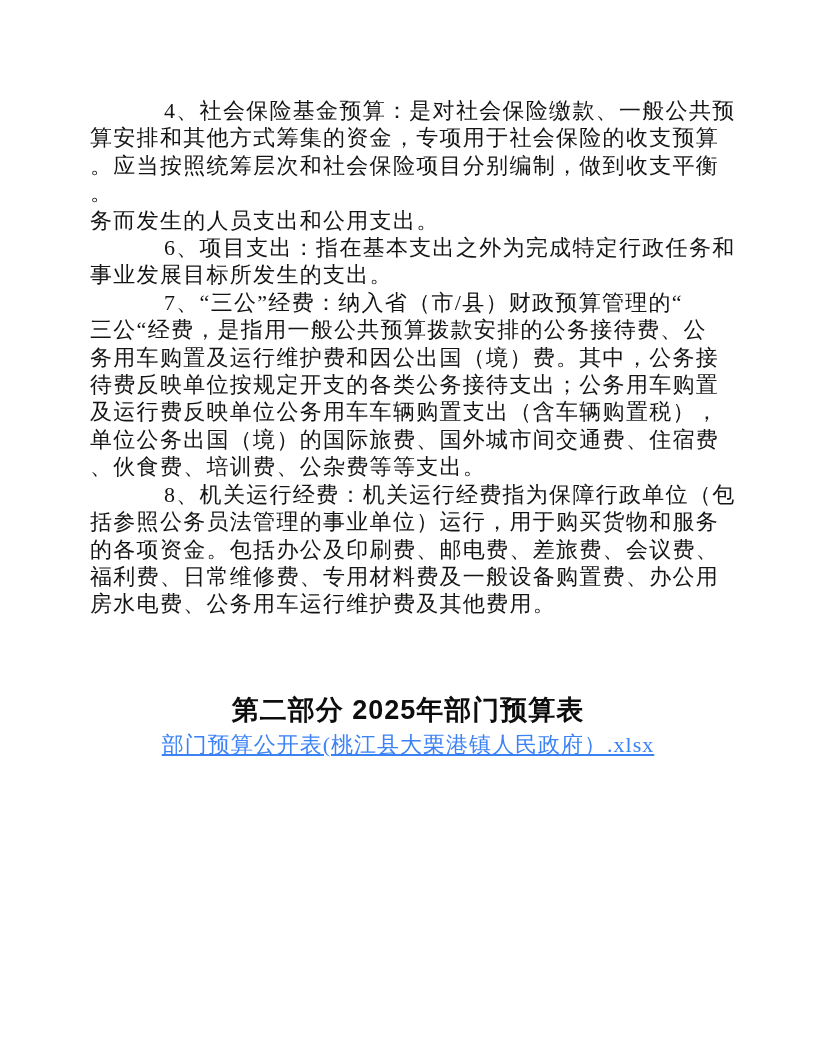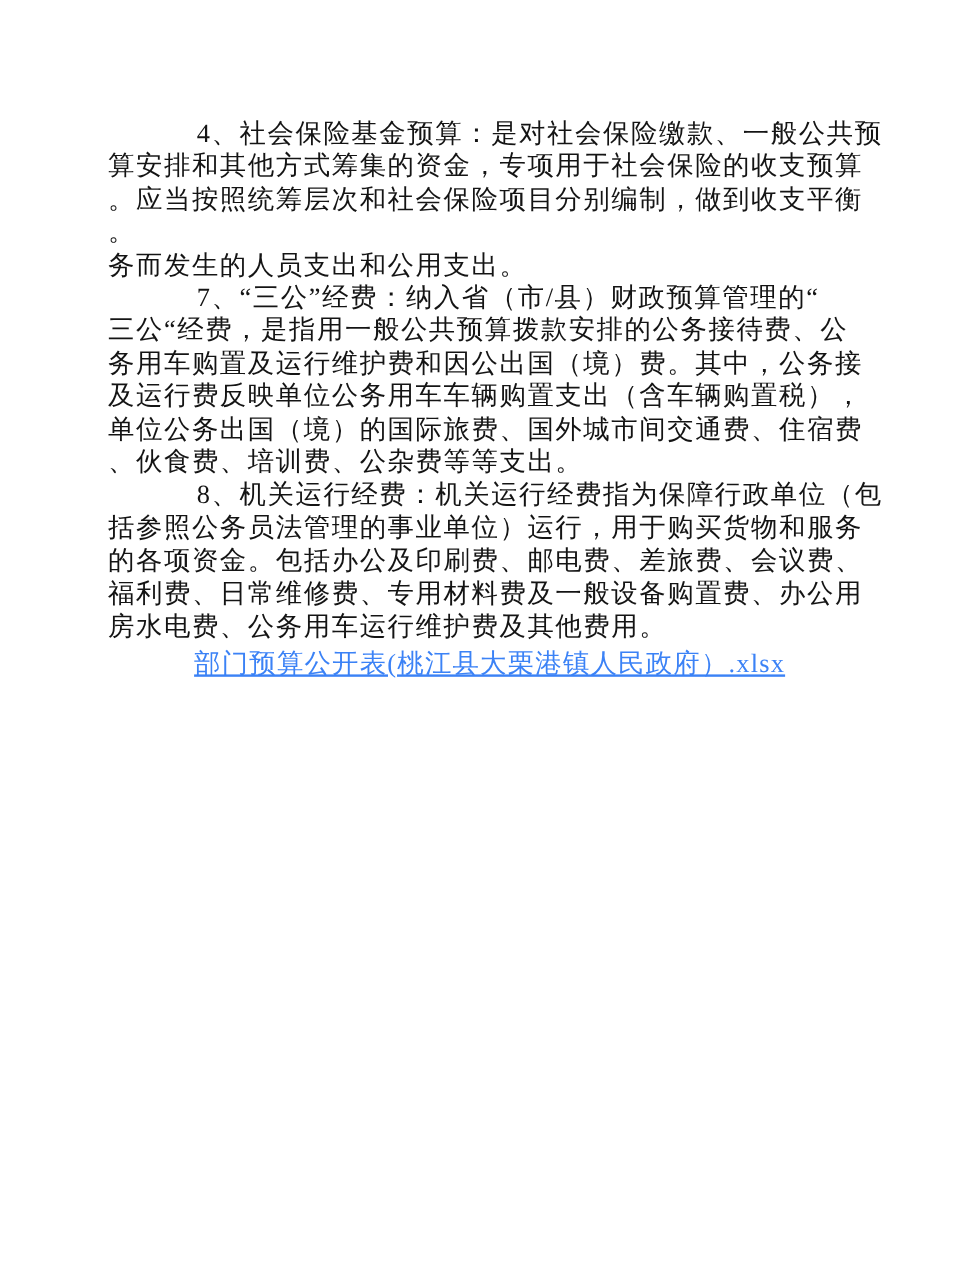--- a/index.html
+++ b/index.html
@@ -60,38 +60,44 @@
       <span class="line indent">4、社会保险基金预算：是对社会保险缴款、一般公共预</span>
       <span class="line">算安排和其他方式筹集的资金，专项用于社会保险的收支预算</span>
       <span class="line">。应当按照统筹层次和社会保险项目分别编制，做到收支平衡</span>
       <span class="line">。</span>
     </p>
 
     <p class="para">
       <span class="line">务而发生的人员支出和公用支出。</span>
     </p>
 
+    <p class="para">
+      <span class="line indent">6、项目支出：指在基本支出之外为完成特定行政任务和</span>
+      <span class="line">事业发展目标所发生的支出。</span>
+    </p>
 
     <p class="para">
       <span class="line indent">7、“三公”经费：纳入省（市/县）财政预算管理的“</span>
       <span class="line">三公“经费，是指用一般公共预算拨款安排的公务接待费、公</span>
       <span class="line">务用车购置及运行维护费和因公出国（境）费。其中，公务接</span>
+      <span class="line">待费反映单位按规定开支的各类公务接待支出；公务用车购置</span>
       <span class="line">及运行费反映单位公务用车车辆购置支出（含车辆购置税），</span>
       <span class="line">单位公务出国（境）的国际旅费、国外城市间交通费、住宿费</span>
       <span class="line">、伙食费、培训费、公杂费等等支出。</span>
     </p>
 
     <p class="para">
       <span class="line indent">8、机关运行经费：机关运行经费指为保障行政单位（包</span>
       <span class="line">括参照公务员法管理的事业单位）运行，用于购买货物和服务</span>
       <span class="line">的各项资金。包括办公及印刷费、邮电费、差旅费、会议费、</span>
       <span class="line">福利费、日常维修费、专用材料费及一般设备购置费、办公用</span>
       <span class="line">房水电费、公务用车运行维护费及其他费用。</span>
     </p>
 
   </div>
 
+  <h2 class="section-title">第二部分 2025年部门预算表</h2>
 
   <div class="attachment">
     <a href="#" class="xlsx-link">部门预算公开表(桃江县大栗港镇人民政府）.xlsx</a>
   </div>
 
 </div>
 
 </body></html>

